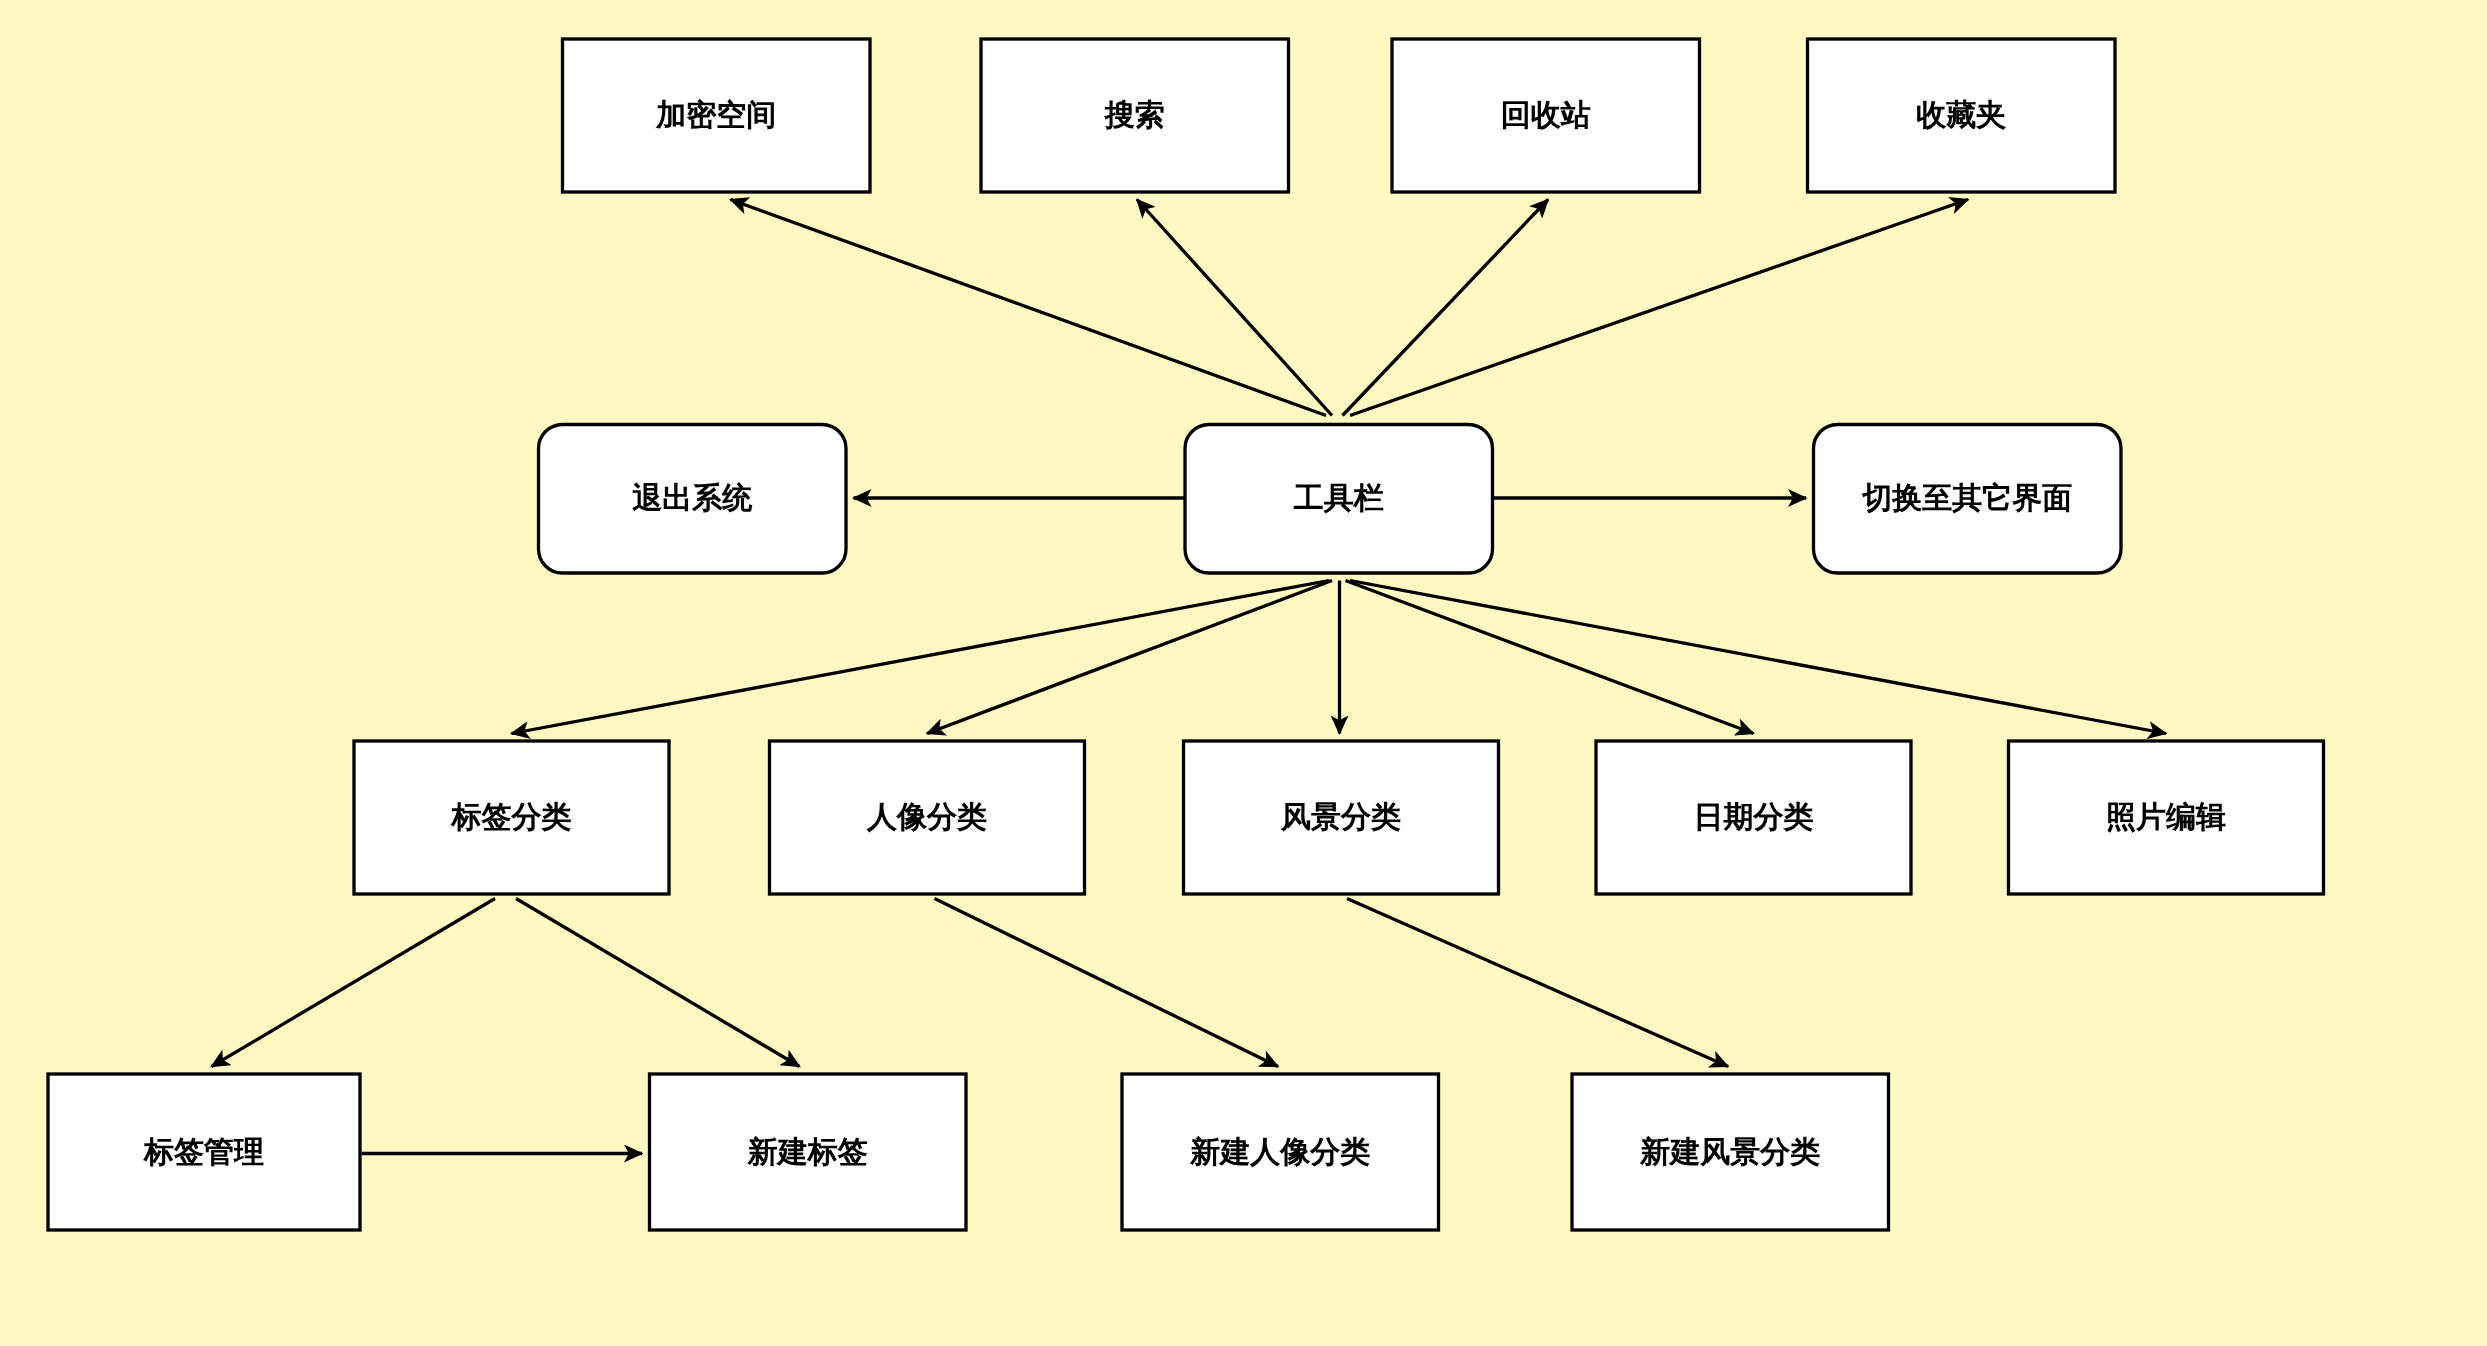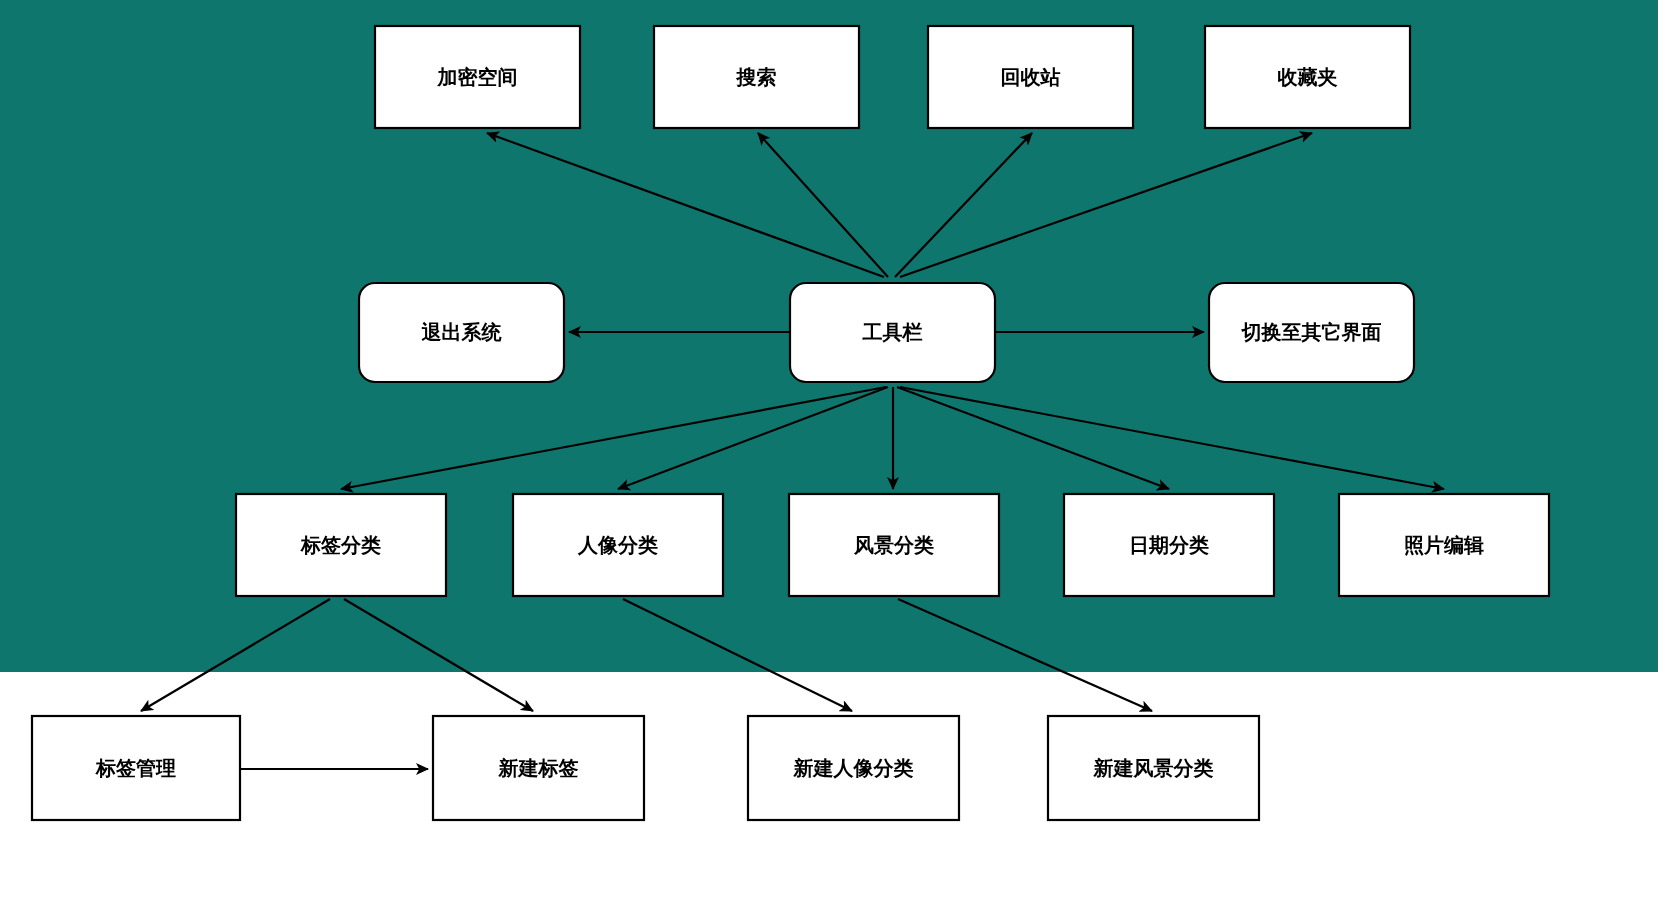--- a/index.html
+++ b/index.html
@@ -9,22 +9,22 @@
   }
   body {
     width: 1658px;
     height: 897px;
     overflow: hidden;
     font-family: "DejaVu Sans", "Liberation Sans", sans-serif;
   }
   #diagram-root {
     position: relative;
     width: 1658px;
-    height: 672px;
-    background: #0f766e;
+    height: 897px;
+    background: #fef9c3;
   }
   svg#flow {
     display: block;
     width: 1658px;
     height: 897px;
   }
   .node-rect {
     fill: #ffffff;
     stroke: #000000;
     stroke-width: 2.2;

